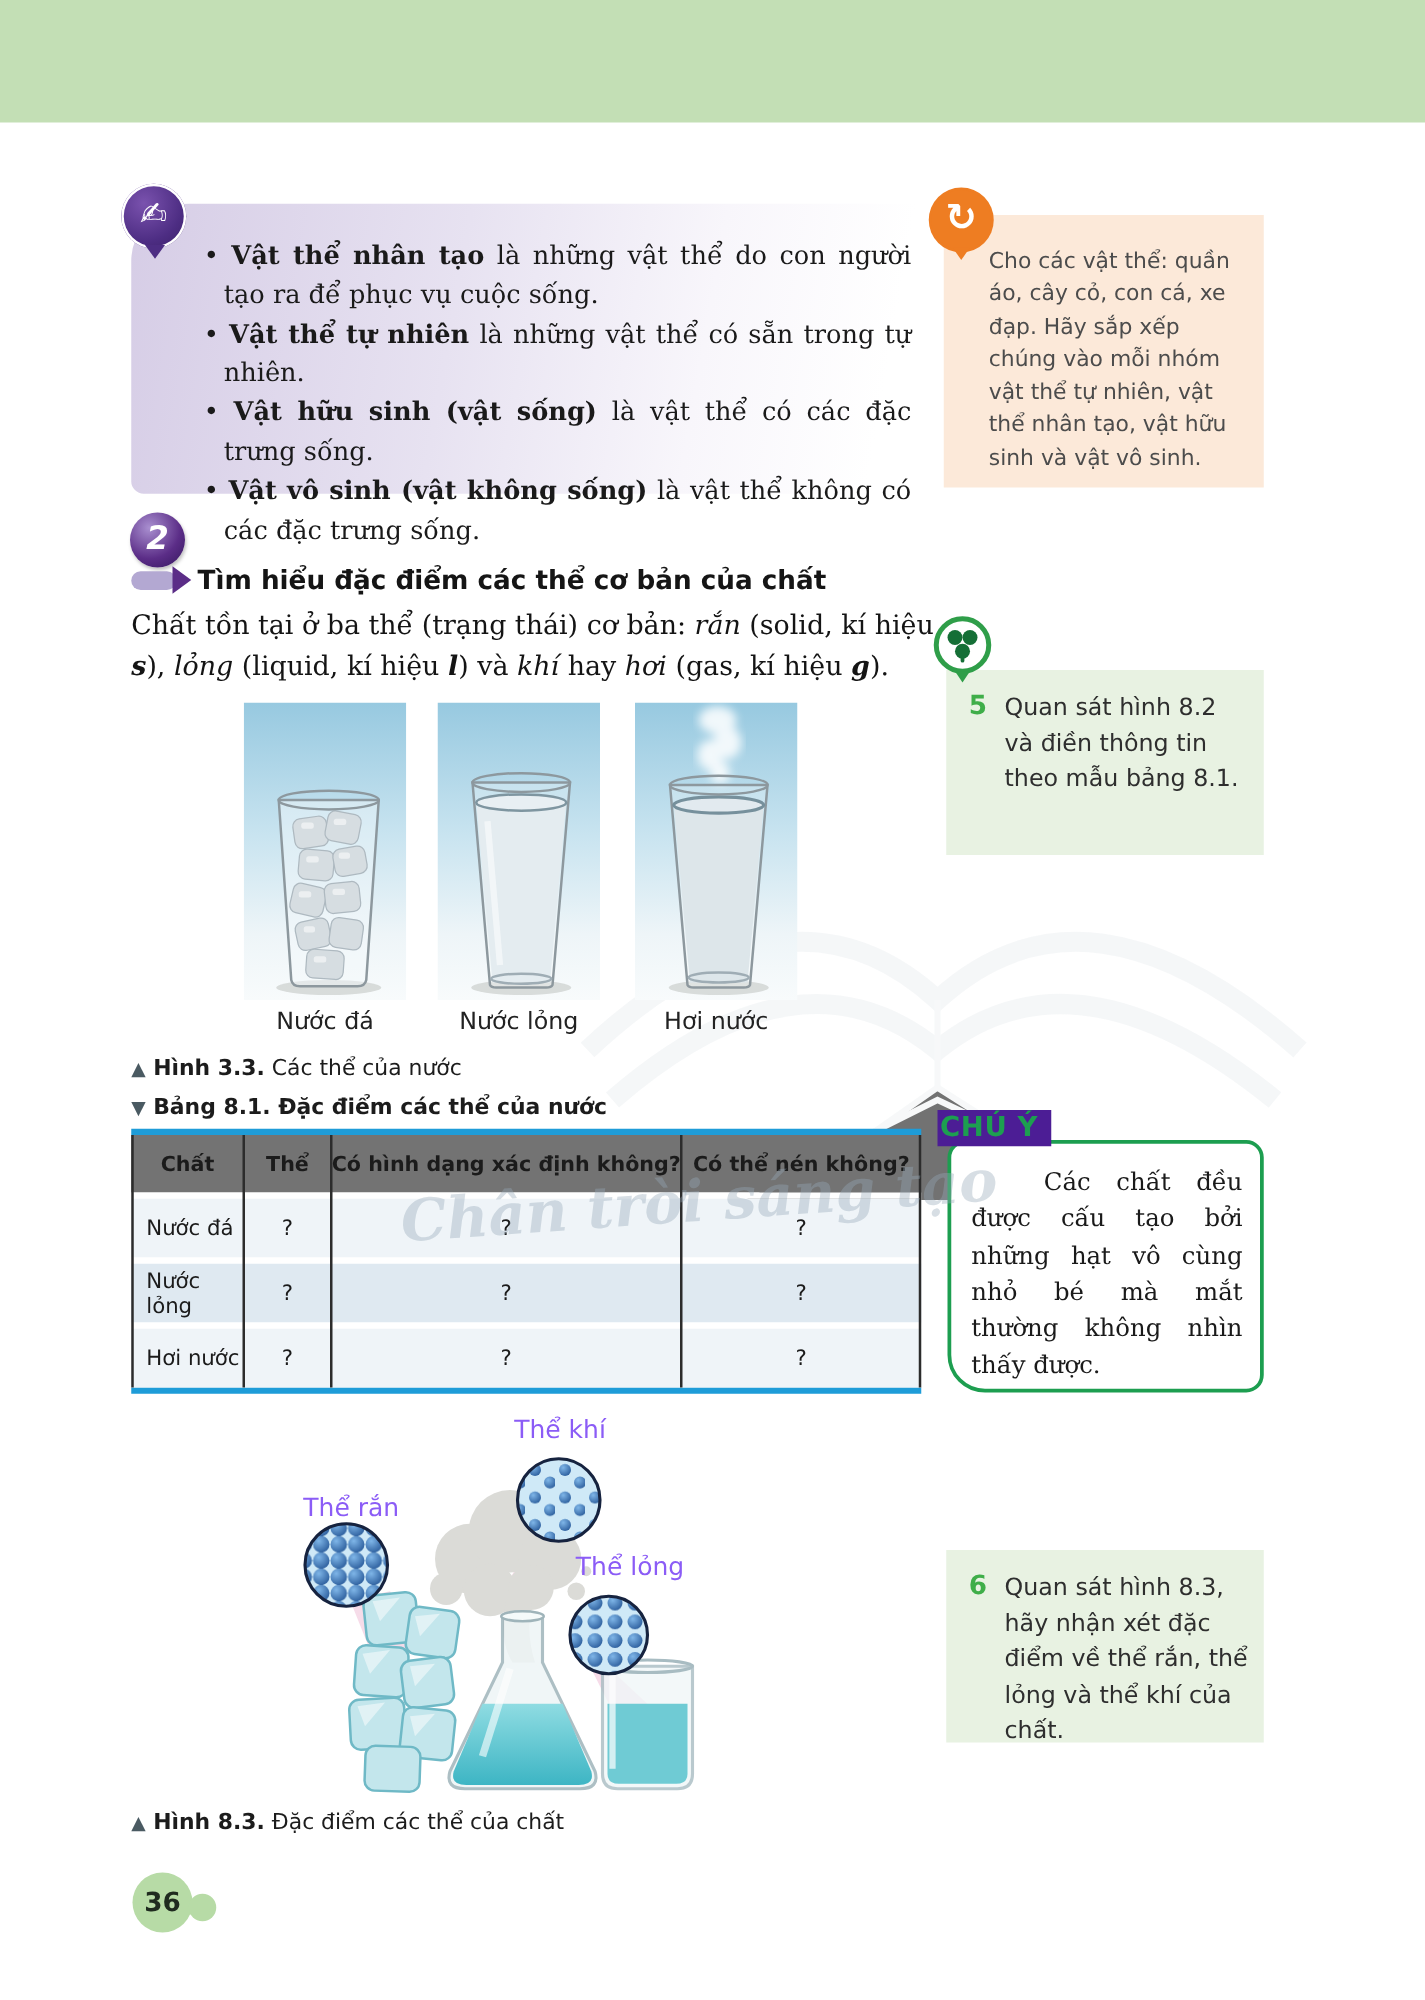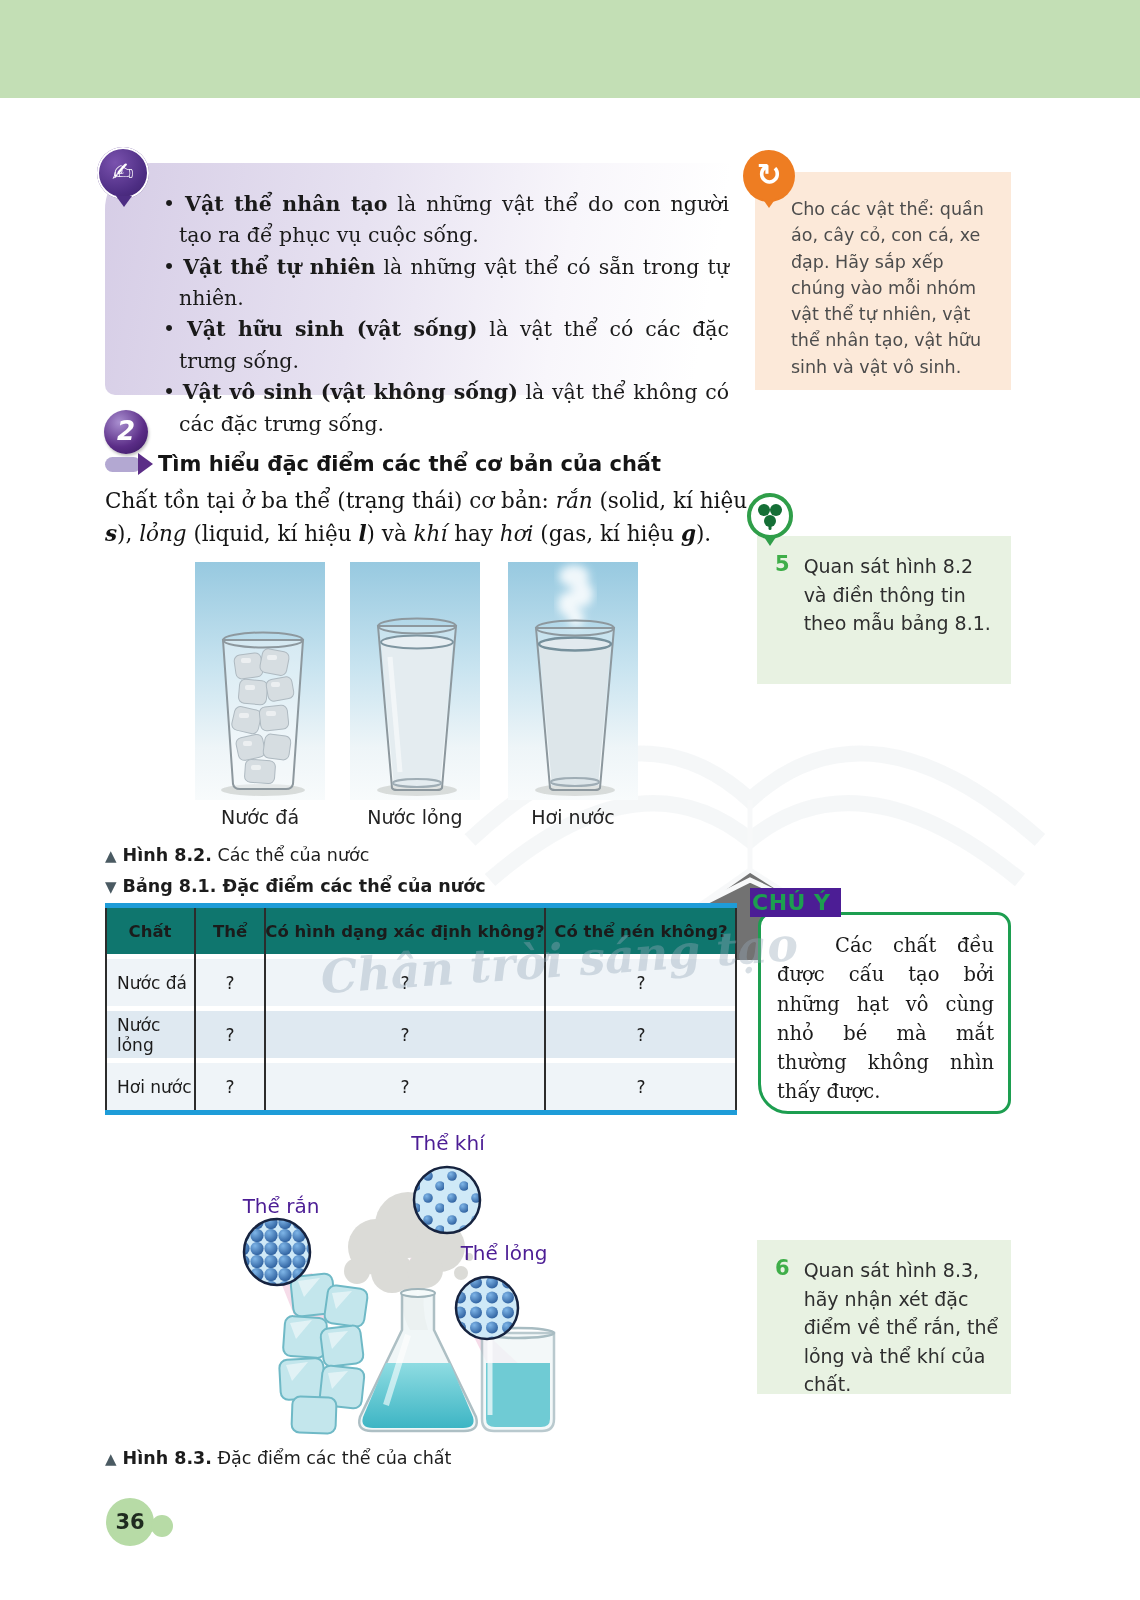--- a/index.html
+++ b/index.html
@@ -68,21 +68,21 @@
   .ph-label { top:806px; width:130px; text-align:center; font-size:19px; color:#222; z-index:2; }
 
   .fig-cap { left:105px; font-size:17.5px; color:#1c1c1c; z-index:2; }
   .fig-cap .tri { color:#4a5a62; font-size:15px; margin-right:6px; }
   .fig-cap b { font-weight:800; }
 
   
   .t81 { left:105px; top:903px; width:632px; z-index:2;
          border-top:5px solid #1e9cd8; border-bottom:5px solid #1e9cd8; }
   .t-row { display:flex; width:100%; }
-  .t-row.header { height:46px; background:#0f766e; }
+  .t-row.header { height:46px; background:#737373; }
   .t-row.gap { height:5px; background:#ffffff; }
   .t-row.r0, .t-row.r2 { height:47px; background:#eff4f8; }
   .t-row.r1 { height:47px; background:#dfe9f1; }
   .t-cell { display:flex; align-items:center; justify-content:center; font-size:17px; color:#1b1b1b; }
   .t-row.header .t-cell { font-weight:800; font-size:16.5px; }
   .c0 { width:90px; } .c1 { width:70px; } .c2 { width:280px; } .c3 { width:192px; }
   .t-cell.name { justify-content:flex-start; padding-left:12px; }
   .tline { position:absolute; top:0; width:2px; background:#2c2c2c; z-index:3; }
 
   
@@ -101,21 +101,21 @@
   .qnum { color:#3fae49; font-weight:800; font-size:21px; float:left; margin-right:14px; }
   .qtxt { font-size:19px; line-height:1.5; color:#2e2e2e; overflow:hidden; }
   .q-icon { left:747px; top:493px; width:46px; height:46px; z-index:2; border-radius:50%;
             background:#fff; border:4px solid #2f9e49; }
   .q-tail { left:764px; top:537px; width:0; height:0; z-index:2;
             border-left:6px solid transparent; border-right:6px solid transparent;
             border-top:9px solid #2f9e49; }
 
   
   .fig83 { left:180px; top:1125px; width:440px; height:315px; z-index:1; }
-  .f83-label { z-index:2; font-size:20px; color:#4c1d95; }
+  .f83-label { z-index:2; font-size:20px; color:#8b5cf6; }
 
   
   .pgball { left:106px; top:1498px; width:48px; height:48px; border-radius:50%;
             background:#b7dba6; color:#1f2b1f; font-weight:800; font-size:21px;
             line-height:48px; text-align:center; z-index:1; }
   .pgball-sm { left:151px; top:1515px; width:22px; height:22px; border-radius:50%;
                background:#b7dba6; z-index:1; }
   .pgball-neck { left:146px; top:1519px; width:12px; height:12px; background:#b7dba6;
                  border-radius:4px; transform:rotate(20deg); z-index:1; }
 </style>
@@ -234,21 +234,21 @@
       <ellipse cx="67" cy="66" rx="39" ry="7.5" fill="none" stroke="#8d989e" stroke-width="2"></ellipse>
       <ellipse cx="67" cy="220" rx="24" ry="4" fill="none" stroke="#9fadb5" stroke-width="2"></ellipse>
     </svg>
   </div>
 
   <div class="abs ph-label" style="left:195px;">Nước đá</div>
   <div class="abs ph-label" style="left:350px;">Nước lỏng</div>
   <div class="abs ph-label" style="left:508px;">Hơi nước</div>
 
   <div class="abs fig-cap" style="top:845px;">
-    <span class="tri">▲</span><b>Hình 8.2.</b><span> Các thể của nước</span>
+    <span class="tri">▲</span><b>Hình 3.3.</b><span> Các thể của nước</span>
   </div>
 
   <div class="abs fig-cap" style="top:876px;">
     <span class="tri">▼</span><b>Bảng 8.1. Đặc điểm các thể của nước</b>
   </div>
 
   <div class="abs t81">
     <div class="t-row header">
       <div class="t-cell c0">Chất</div>
       <div class="t-cell c1">Thể</div>

